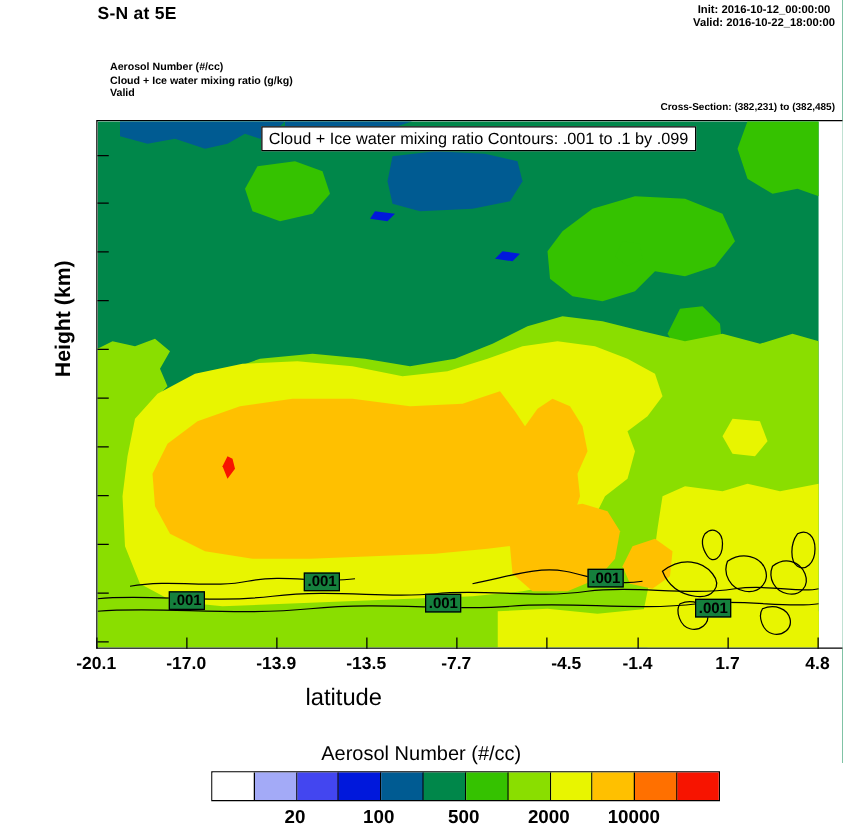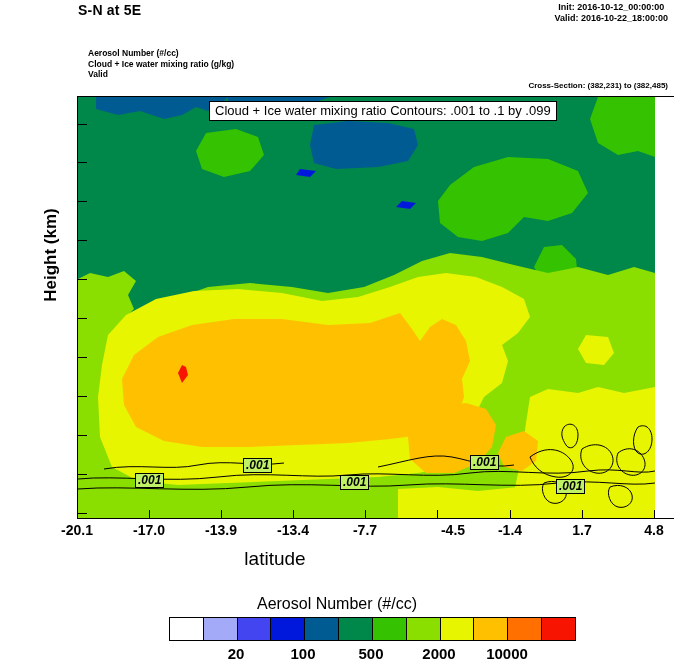--- a/index.html
+++ b/index.html
@@ -47,23 +47,23 @@
   #contour-banner{
     position:absolute;left:131px;top:4px;
     background:#ffffff;border:1px solid #000;
     font-size:13px;padding:1px 5px 2px 5px;
     white-space:nowrap;z-index:6;
   }
 
   
   .contour-label{
     position:absolute;z-index:7;
-    background:#bef264;border:1px solid #000;
+    background:#15803d;border:1px solid #000;
     font-size:12px;font-weight:700;
-    padding:0 2px;line-height:13px;font-style:italic;
+    padding:0 2px;line-height:13px;
   }
 
   
   .tick{position:absolute;background:#000;}
   .ytick{left:0;width:9px;height:1px;}
   .xtick{top:0;width:1px;height:9px;}
   #y-axis-labels{position:absolute;left:0;top:0;width:674px;height:668px;}
 
   #y-axis-title{
     position:absolute;left:-9px;top:245px;
@@ -231,21 +231,21 @@
     <div class="tick xtick" style="left:437px;top:510px;"></div>
     <div class="tick xtick" style="left:510px;top:510px;"></div>
     <div class="tick xtick" style="left:582px;top:510px;"></div>
     <div class="tick xtick" style="left:654px;top:510px;"></div>
   </div>
 
   <div id="x-axis-labels">
     <div class="xlabel" style="left:42px;">-20.1</div>
     <div class="xlabel" style="left:114px;">-17.0</div>
     <div class="xlabel" style="left:186px;">-13.9</div>
-    <div class="xlabel" style="left:258px;">-13.4</div>
+    <div class="xlabel" style="left:258px;">-13.5</div>
     <div class="xlabel" style="left:330px;">-7.7</div>
     <div class="xlabel" style="left:418px;">-4.5</div>
     <div class="xlabel" style="left:475px;">-1.4</div>
     <div class="xlabel" style="left:547px;">1.7</div>
     <div class="xlabel" style="left:619px;">4.8</div>
   </div>
 
   <div id="x-axis-title">latitude</div>
 
   <div id="colorbar-title">Aerosol Number  (#/cc)</div>

